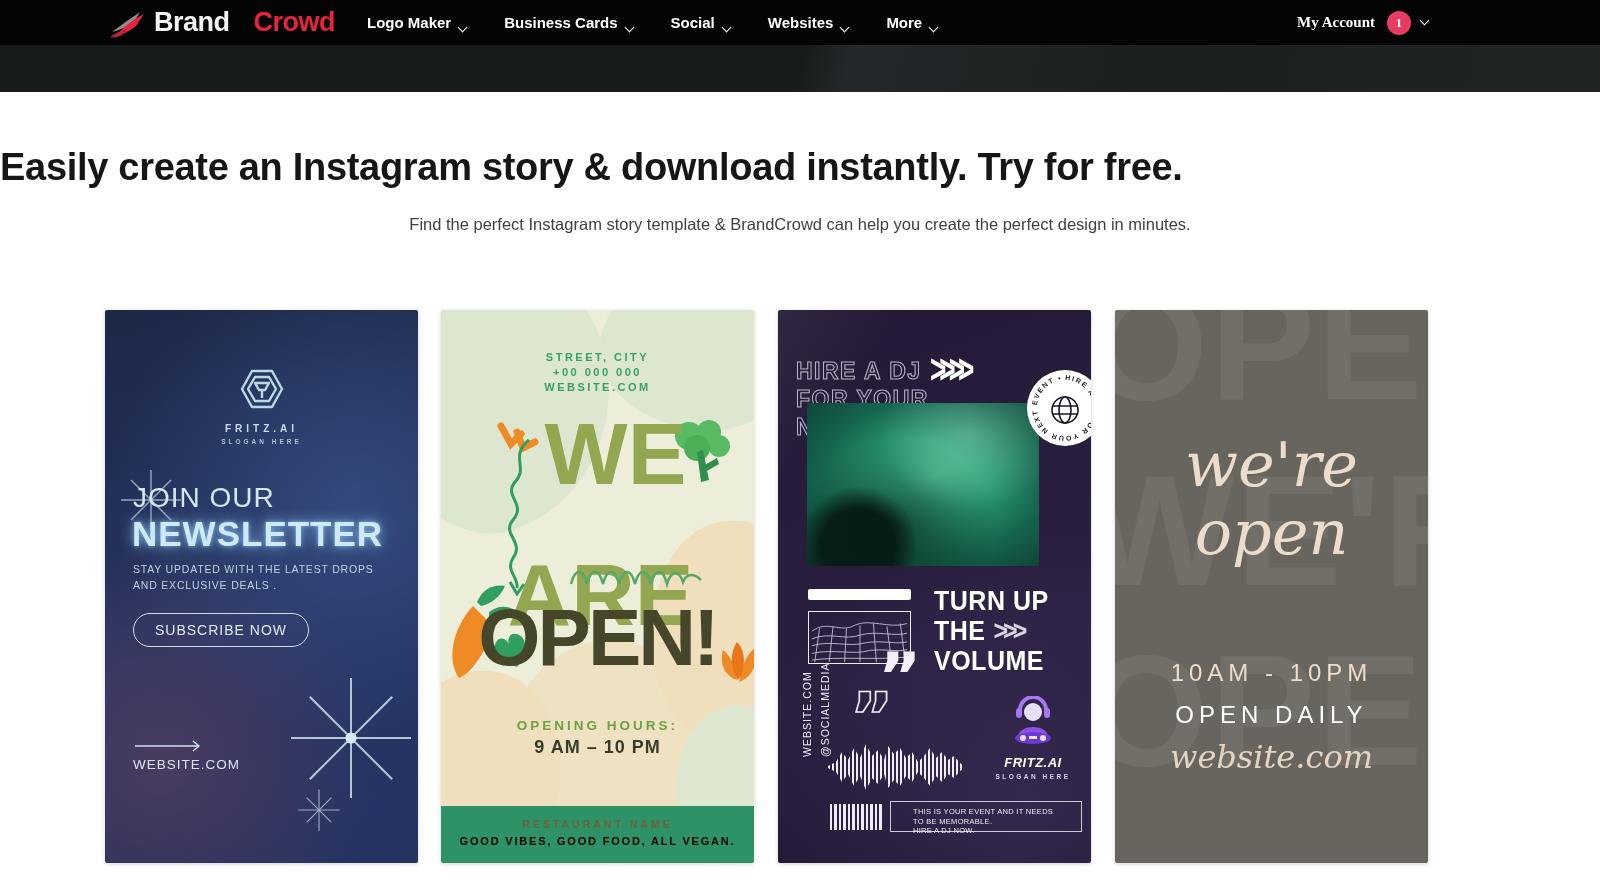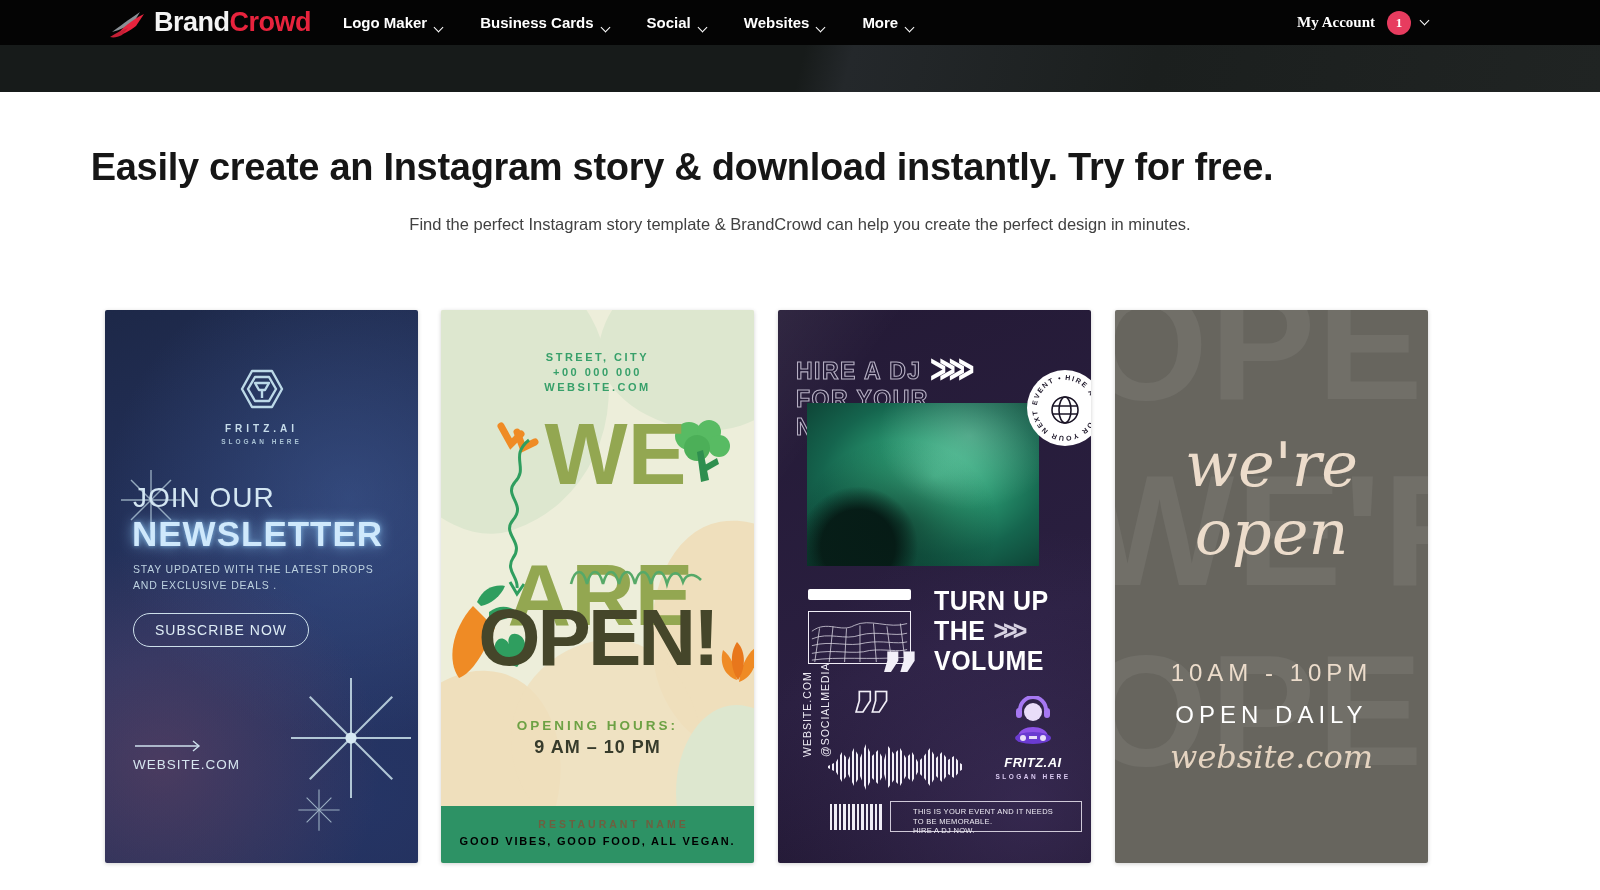--- a/index.html
+++ b/index.html
@@ -5,39 +5,39 @@
   * { margin:0; padding:0; box-sizing:border-box; }
   body { font-family:"Liberation Sans", sans-serif; background:#fff; }
   .page { position:relative; width:1600px; height:890px; background:#fff; overflow:hidden; }
 
   
   .topnav { position:absolute; top:0; left:0; width:1600px; height:45px; background:#040404;
             display:flex; align-items:center; z-index:5; }
   .brand { display:flex; align-items:center; margin-left:106px; cursor:pointer; }
   .brand svg { margin-right:6px; }
   .brand-text { font-size:27px; font-weight:800; letter-spacing:-0.5px; color:#f4f4f4; }
-  .brand-text .red { color:#e8233d; }
+  .brand-text .red { color:#e8233d;margin-left:24px; }
   .navlinks { display:flex; align-items:center; margin-left:32px; }
   .nav-item { display:flex; align-items:flex-end; color:#ffffff; font-size:15px; font-weight:600;
               margin-right:38px; cursor:pointer; }
   .chev { width:7px; height:7px; border-right:1.6px solid #fff; border-bottom:1.6px solid #fff;
           transform:rotate(45deg); display:inline-block; margin-left:8px; margin-top:-4px; }
   .account { margin-left:auto; margin-right:172px; display:flex; align-items:center; color:#fff;
              font-size:15px; font-weight:600; cursor:pointer;font-family:Liberation Serif, serif; }
   .badge { background:#e73c5f; color:#fff; width:24px; height:24px; border-radius:50%;
            display:flex; align-items:center; justify-content:center; font-size:13px; margin-left:12px; }
   .account .chev { margin-left:10px; }
 
   
   .hero-band { position:absolute; top:45px; left:0; width:1600px; height:47px;
     background: linear-gradient(104deg, #171b1a 0%, #171b1a 50%, #24282b 53%, #1b1f1e 72%, #202423 100%);
   }
 
   
-  .headline { position:absolute; top:146px; left:0; width:1364px; text-align:center;
+  .headline { position:absolute; top:146px; left:0; width:1364px; 
               font-size:38px; font-weight:700; color:#161616; letter-spacing:-0.3px; }
   .subline  { position:absolute; top:215px; left:0; width:1600px; text-align:center;
               font-size:16.5px; color:#414141; }
 
   
   .cards { position:absolute; top:310px; left:0; width:1600px; height:553px; }
   .card { position:absolute; top:0; width:313px; height:553px; overflow:hidden; border-radius:2px;
           box-shadow:0 1px 4px rgba(0,0,0,.18); cursor:pointer; }
 
   
@@ -71,21 +71,21 @@
   .vg-word { position:absolute; width:313px; text-align:center; font-weight:800; color:#93a751; line-height:1; }
   .vg-we   { top:100px; font-size:88px; padding-left:36px; }
   .vg-are  { top:193px; font-size:88px; padding-left:6px;margin-top:48px; }
   .vg-open { top:288px; font-size:80px; letter-spacing:-3px; color:#45462a; }
   .vg-hours-label { position:absolute; top:408px; width:313px; text-align:center; font-size:13.5px;
                     font-weight:700; letter-spacing:3px; color:#6da144; }
   .vg-hours-value { position:absolute; top:427px; width:313px; text-align:center; font-size:18px;
                     font-weight:700; letter-spacing:1px; color:#373b2b; }
   .vg-footer { position:absolute; bottom:0; left:0; width:313px; height:57px; background:#2d9265; }
   .vg-rest { position:absolute; top:12px; width:313px; text-align:center; font-size:10.5px;
-             font-weight:700; letter-spacing:3px; color:#6e6040;margin-left:16px; }
+             font-weight:700; letter-spacing:3px; color:#6e6040; }
   .vg-tag { position:absolute; top:29px; width:313px; text-align:center; font-size:11px;
             font-weight:700; letter-spacing:1.8px; color:#000000; }
 
   
   .card-dj { left:778px;
     background:
       linear-gradient(125deg, rgba(255,255,255,.06) 0%, rgba(255,255,255,0) 18%),
       radial-gradient(circle at 80% 90%, rgba(90,70,130,.35) 0%, rgba(0,0,0,0) 50%),
       linear-gradient(160deg, #241a36 0%, #2a1f40 60%, #1e152e 100%);
     color:#fff; }

